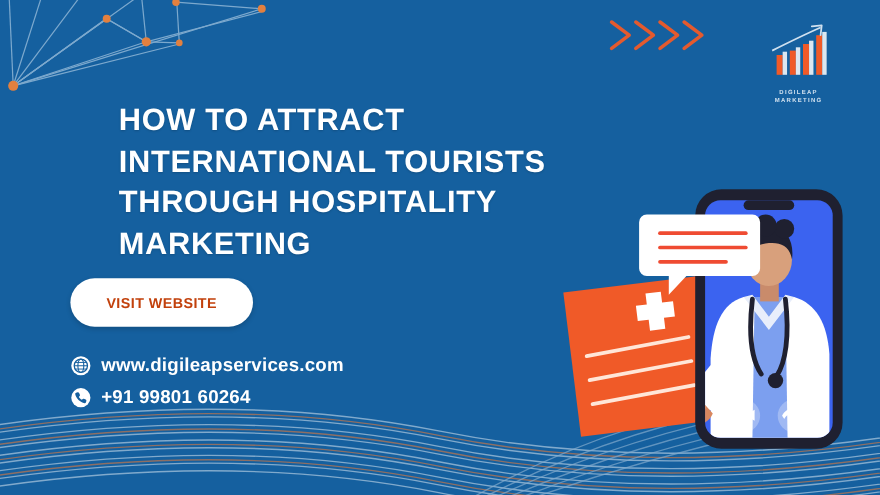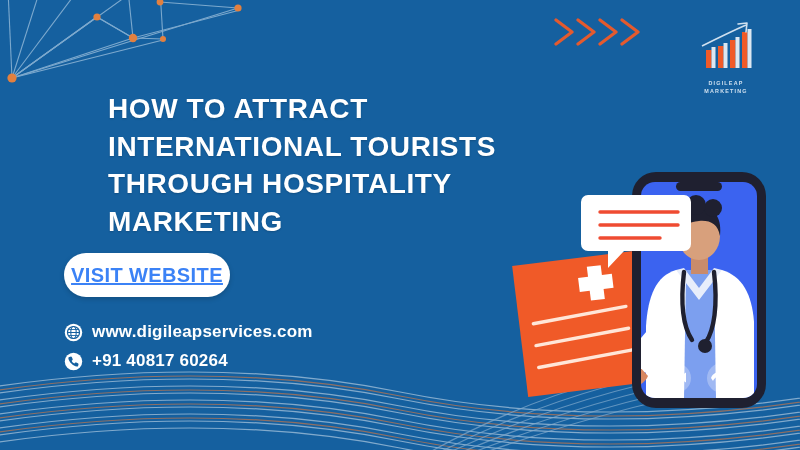--- a/index.html
+++ b/index.html
@@ -44,27 +44,26 @@
     position: absolute;
     left: 64px;
     top: 253px;
     display: flex;
     align-items: center;
     justify-content: center;
     width: 166px;
     height: 44px;
     background: #ffffff;
     border-radius: 22px;
-    color: #3b82f6;
-    font-size: 20px;
+    color: #c2410c;
+    font-size: 13px;
     font-weight: bold;
     letter-spacing: 0.4px;
     box-shadow: 0 2px 5px rgba(0,0,0,0.18);
     cursor: pointer;
-    text-decoration: underline;
   }
 
   
   .contacts {
     position: absolute;
     left: 64px;
     top: 322px;
   }
   .contact-row {
     display: flex;
@@ -204,21 +203,21 @@
         <line x1="5.6" y1="15.8" x2="18.4" y2="15.8" stroke="#15609f" stroke-width="1.1"></line>
       </svg>
       <span class="contact-text">www.digileapservices.com</span>
     </div>
 
     <div class="contact-row">
       <svg class="contact-icon" viewBox="0 0 24 24">
         <circle cx="12" cy="12" r="11" fill="#ffffff"></circle>
         <path d="M8.3 5.9c.7-.2 1.4.1 1.7.8l.9 2c.3.6.1 1.3-.4 1.7l-.8.6c.6 1.6 1.9 2.9 3.5 3.5l.6-.8c.4-.5 1.1-.7 1.7-.4l2 .9c.7.3 1 1 .8 1.7l-.4 1.4c-.2.7-.9 1.2-1.6 1.1C11.4 17.8 6.2 12.6 5.5 7.9c-.1-.7.4-1.4 1.1-1.6z" fill="#15609f"></path>
       </svg>
-      <span class="contact-text">+91 40817 60264</span>
+      <span class="contact-text">+91 99801 60264</span>
     </div>
 
   </div>
 
   <div class="logo">
     <svg width="84" height="54" viewBox="0 0 84 54">
       <g>
         <rect x="22" y="30" width="5.5" height="18" fill="#f05a28"></rect>
         <rect x="27.5" y="27" width="4" height="21" fill="#ffffff" opacity="0.85"></rect>
         <rect x="34" y="26" width="5.5" height="22" fill="#f05a28"></rect>

